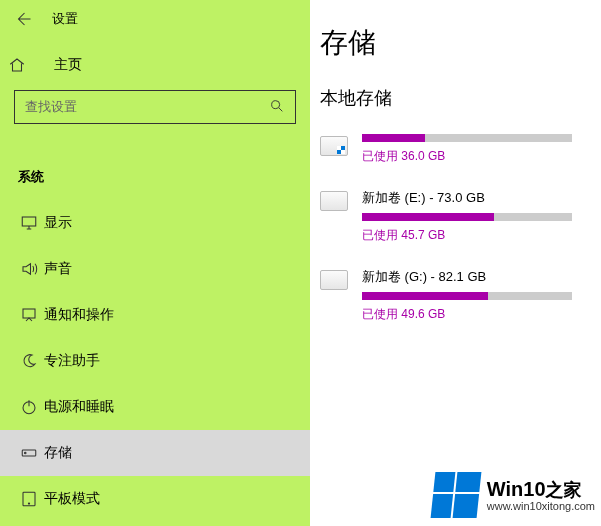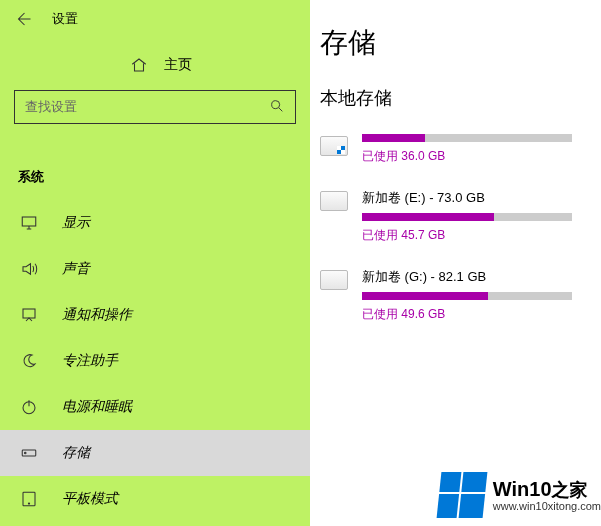--- a/index.html
+++ b/index.html
@@ -11,40 +11,39 @@
     width: 601px;
     height: 526px;
     overflow: hidden;
     position: relative;
   }
   .container { display: flex; height: 100%; }
   .sidebar { width: 310px; background: #bef264; display: flex; flex-direction: column; }
   .topbar { display: flex; align-items: center; padding: 10px 14px 18px 14px; gap: 20px; }
   .back-icon svg, .hdr-icon svg { display: block; }
   .hdr-title { font-size: 13px; }
-  .home-row { display: flex; align-items: center; gap: 16px; padding: 10px 20px 16px 32px; cursor: pointer; justify-content: center; }
+  .home-row { display: flex; align-items: center; gap: 28px; padding: 10px 20px 16px 8px; cursor: pointer; }
   .home-row .icon { width: 18px; display:flex; justify-content:center; }
   .home-row span.label { font-size: 14px; }
   .search-box {
     margin: 0 14px 18px 14px;
     border: 1px solid #333;
     height: 34px;
     display: flex;
     align-items: center;
     padding: 0 10px;
     justify-content: space-between;
   }
   .search-box .ph { color: #666; font-size: 13px; }
   .cat-header { padding: 6px 18px 14px 18px; font-weight: 600; font-size: 13px; margin-top: 20px; }
   .nav { flex: 1; overflow-y: auto; }
   .nav-item {
-    display: flex; align-items: center; gap: 24px;
+    display: flex; align-items: center; gap: 6px;
     padding: 14px 20px; cursor: pointer;
     font-size: 14px;
-    font-style: italic;
   }
   .nav-item .icon { width: 18px; display:flex; justify-content:center; align-items:center; }
   .nav-item.selected { background: #d9d9d9; }
   .main {
     flex: 1;
     padding: 24px 12px 0 10px;
   }
   .main h1 { font-size: 28px; font-weight: 400; margin-bottom: 24px; }
   .sub { font-size: 18px; font-weight: 400; margin-bottom: 24px; }
   .drive {
@@ -65,21 +64,21 @@
     background: conic-gradient(#0078d7 0 25%, #fff 0 50%, #0078d7 0 75%, #fff 0 100%);
   }
   .drive-info { flex: 1; padding-right: 6px; }
   .drive-title { font-size: 13px; margin-bottom: 6px; }
   .bar { height: 8px; background: #ccc; position: relative; margin-bottom: 6px; width: 210px; }
   .bar .fill { height: 100%; background: #a800a8; }
   .bar .fill.red { background: #c40f0f; }
   .used { font-size: 12px; color: #a800a8; }
   .used.red { color: #c40f0f; }
   .watermark {
-    position: absolute; right: 0; bottom: 8px;
+    position: absolute; right: 6px; bottom: 8px;
     display: flex; align-items: center; gap: 8px;
   }
   .watermark .winlogo {
     width: 46px; height: 46px; display: grid;
     grid-template-columns: 20px 24px; grid-template-rows: 20px 24px; gap: 2px;
     transform: skewX(-6deg);
   }
   .watermark .winlogo div { background: #0078d7; }
   .watermark .txt { display:flex; flex-direction:column; line-height:1.1; }
   .watermark .t1 { font-size: 20px; font-weight: 600; }

